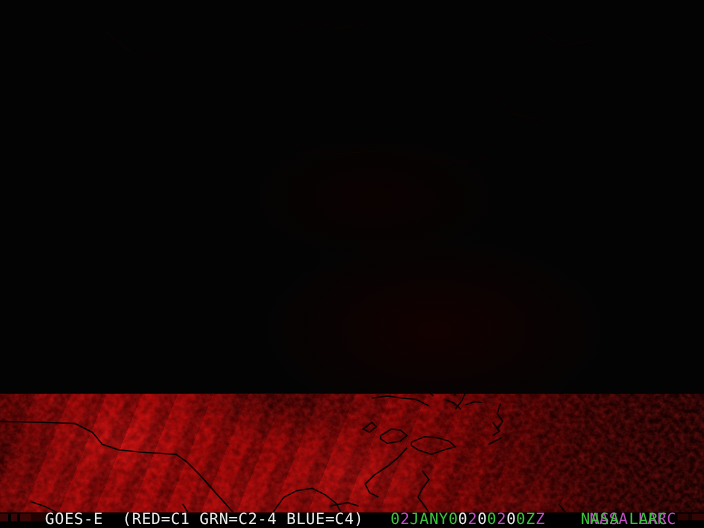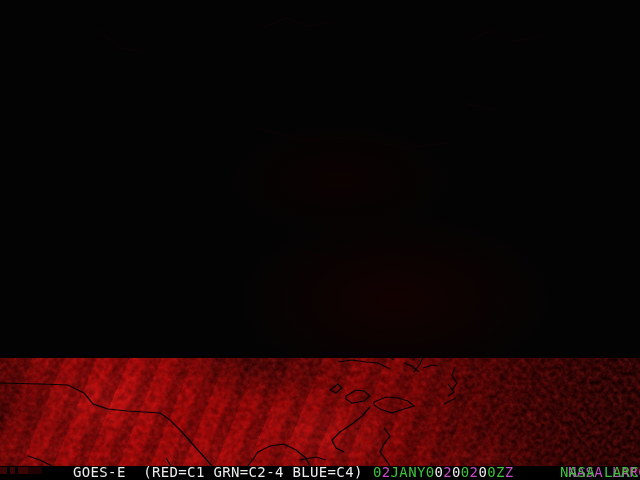--- a/index.html
+++ b/index.html
@@ -35,24 +35,24 @@
   }
   .imagery svg.noise{position:absolute;top:0;left:0;}
   .coastlines{position:absolute;top:0;left:0;pointer-events:none;}
   
   .bar{
     position:absolute;top:466px;left:0;width:640px;height:14px;
     background:var(--bar_bg,#000);
   }
   .bar .txt{
     position:absolute;top:0;height:14px;line-height:13px;
-    font-size:14px;letter-spacing:0.35px;white-space:pre;margin-left:32px;
+    font-size:14px;letter-spacing:0.35px;white-space:pre;
   }
   .goes-label{left:41px;color:var(--white_text,#ededed);}
-  .timestamp{left:341px;text-decoration:underline;}
+  .timestamp{left:355px;text-decoration:underline;}
   .agency-m{left:536px;color:var(--magenta_text,#c44ec4);}
   .agency-g{left:528px;color:var(--green_text,#3cc43c);}
   .remnant-left{
     position:absolute;top:1px;left:0;width:42px;height:7px;
     background:linear-gradient(90deg,
       var(--remnant_red,#3a0505) 0 7px, #000 7px 10px,
       var(--remnant_red,#3a0505) 10px 15px, #000 15px 18px,
       var(--remnant_red,#3a0505) 18px 28px, #200202 28px 100%);
   }
   .remnant-right{

